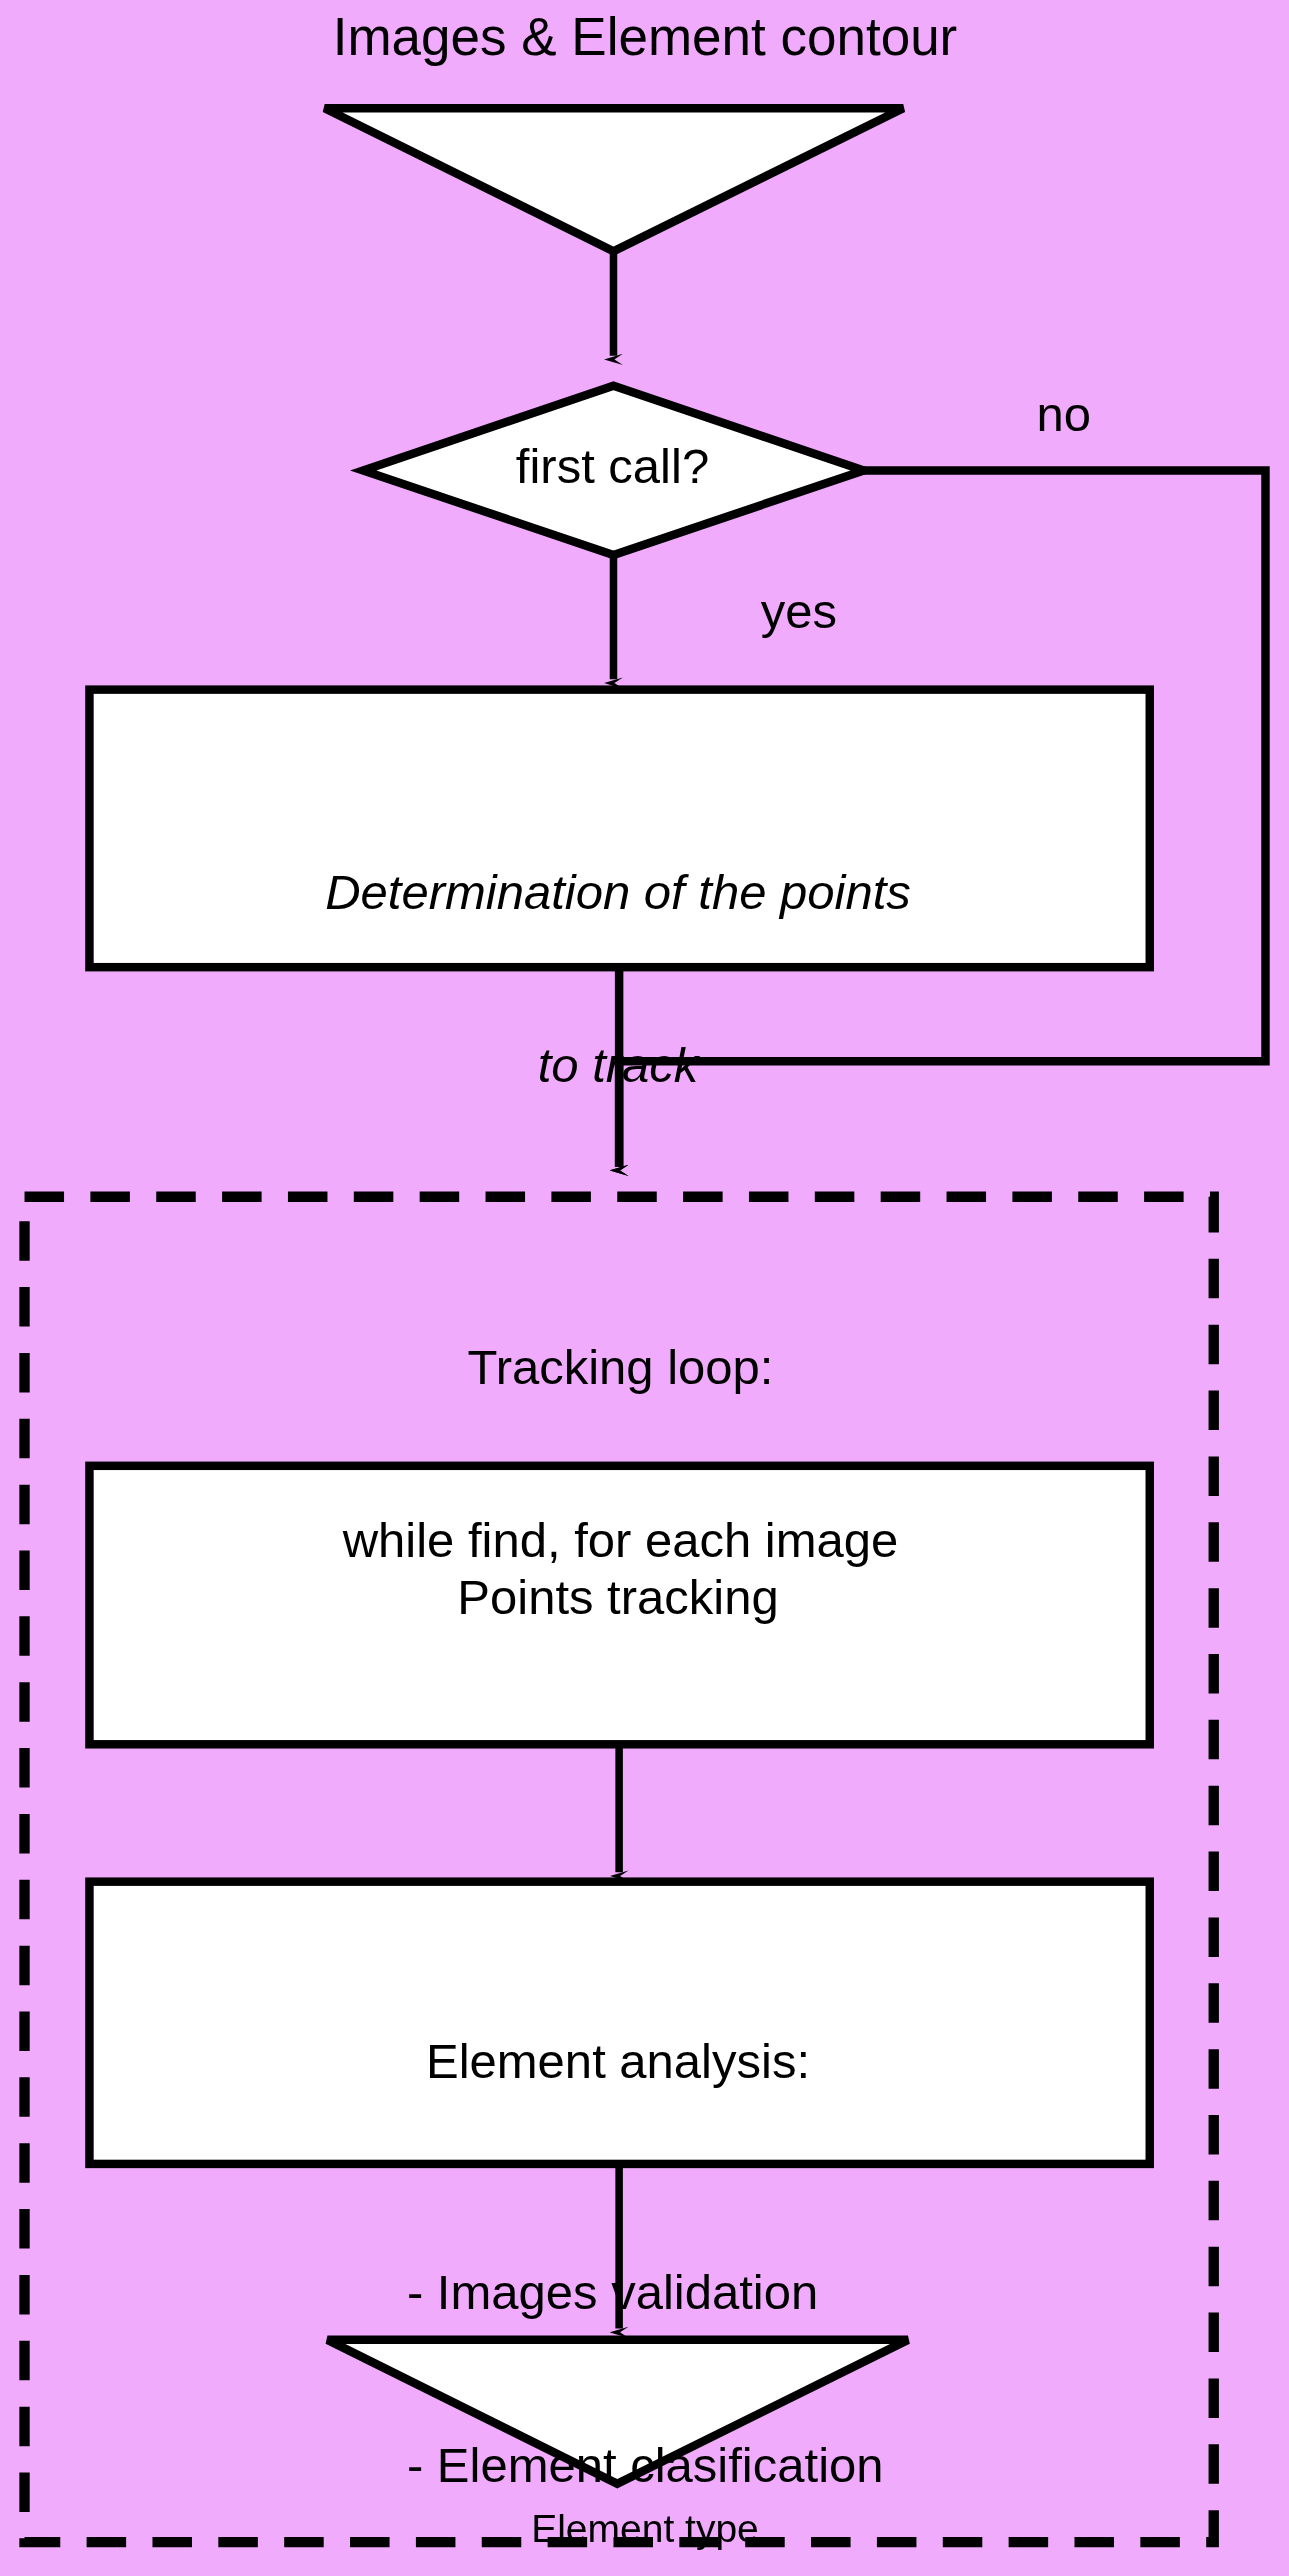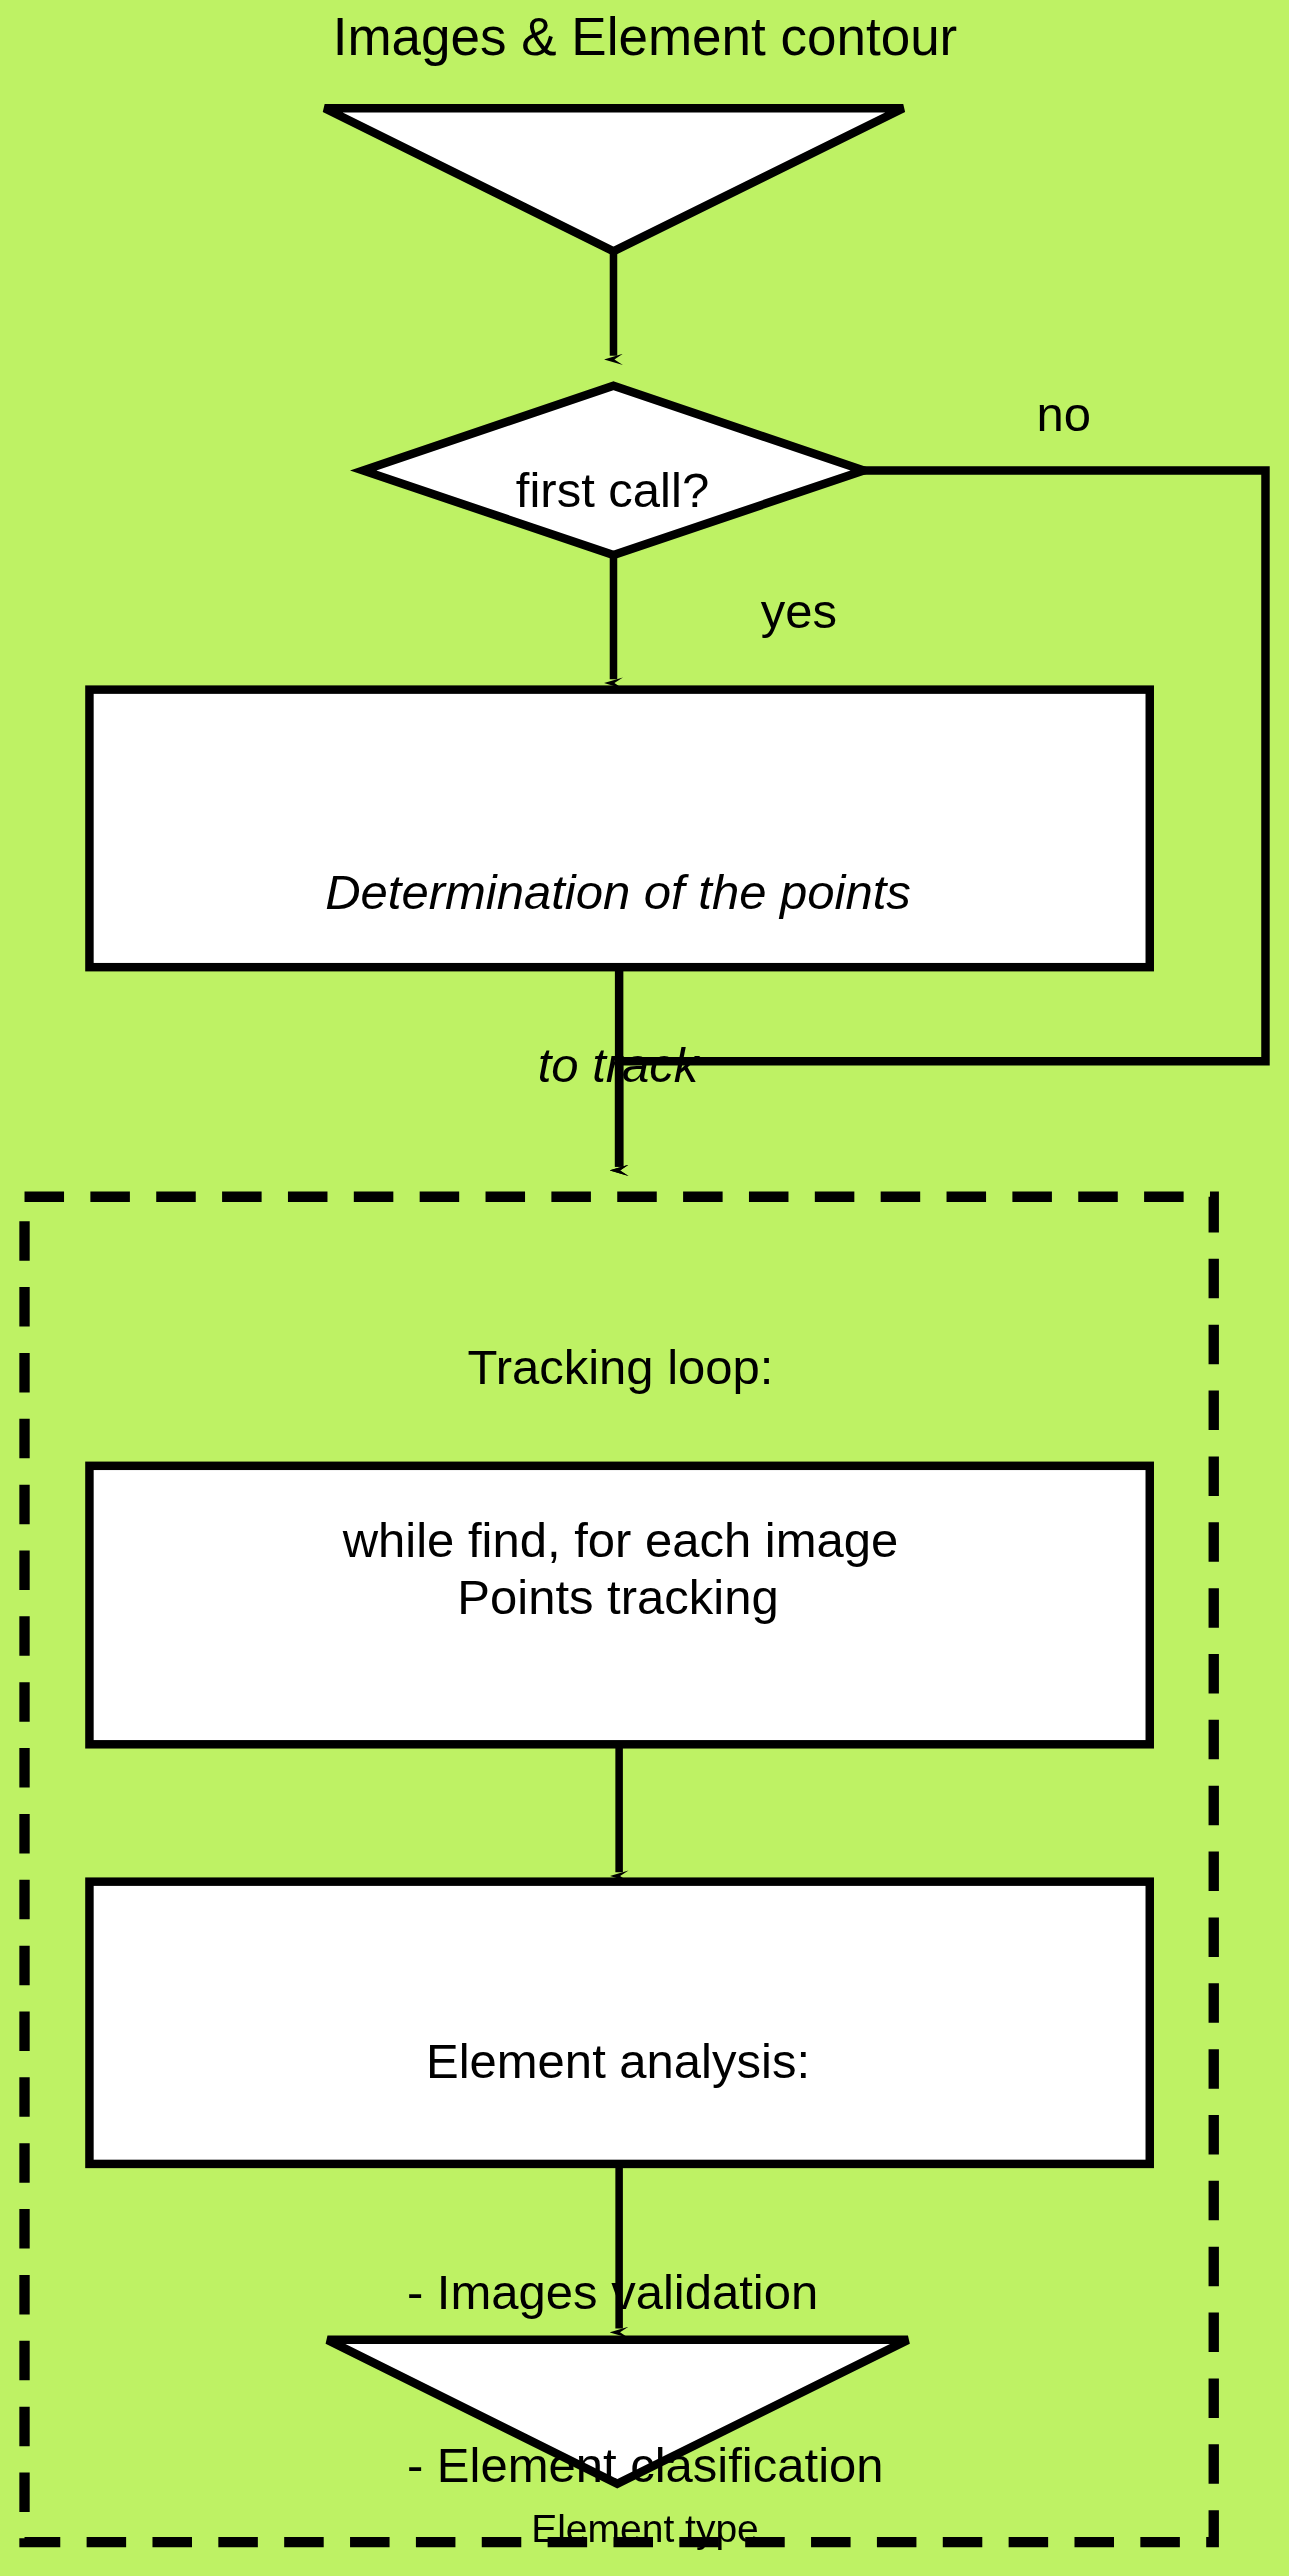--- a/index.html
+++ b/index.html
@@ -8,21 +8,21 @@
     background: #ffffff;
   }
   body {
     font-family: "Liberation Sans", sans-serif;
     color: #000000;
   }
   #page {
     position: relative;
     width: 1290px;
     height: 2576px;
-    background: #bef264;
+    background: #f0abfc;
     overflow: hidden;
   }
   #svg-layer {
     position: absolute;
     left: 0;
     top: 0;
     width: 1290px;
     height: 2576px;
   }
   .node-text {
@@ -34,21 +34,21 @@
     pointer-events: none;
   }
   .t-input-label {
     left: 0px;
     top: 5.6px;
     width: 1290px;
     font-size: 53px;
   }
   .t-decision {
     left: 362px;
-    top: 462px;
+    top: 438px;
     width: 501px;
     font-size: 49px;
   }
   .t-edge-no {
     left: 903px;
     top: 386px;
     width: 188px;
     font-size: 49px;
     text-align: right;
   }

